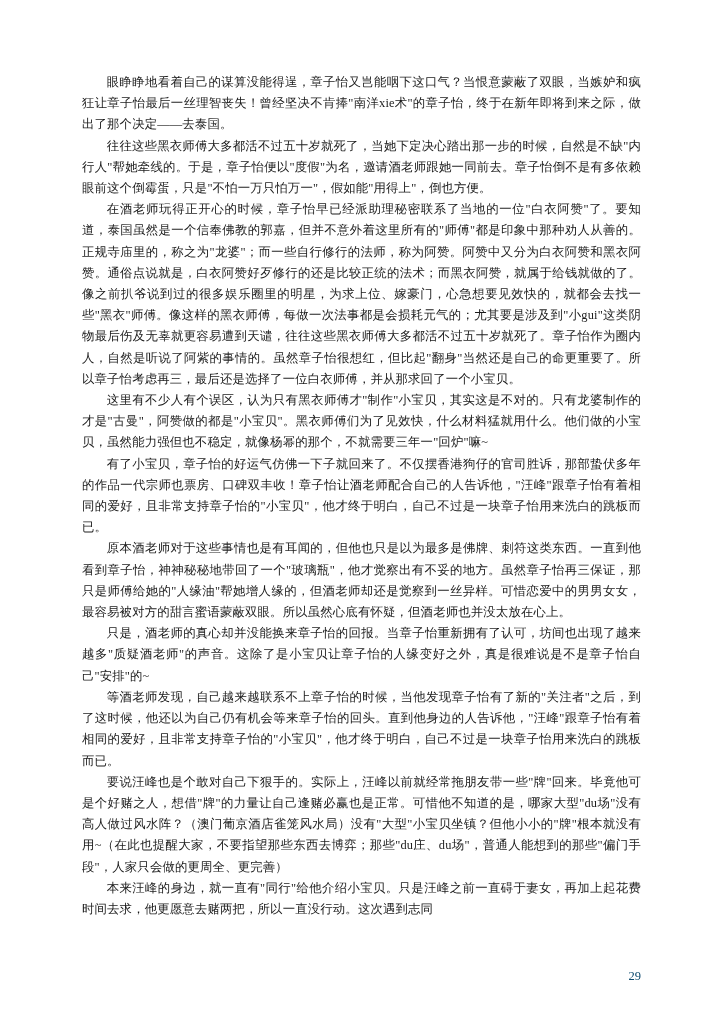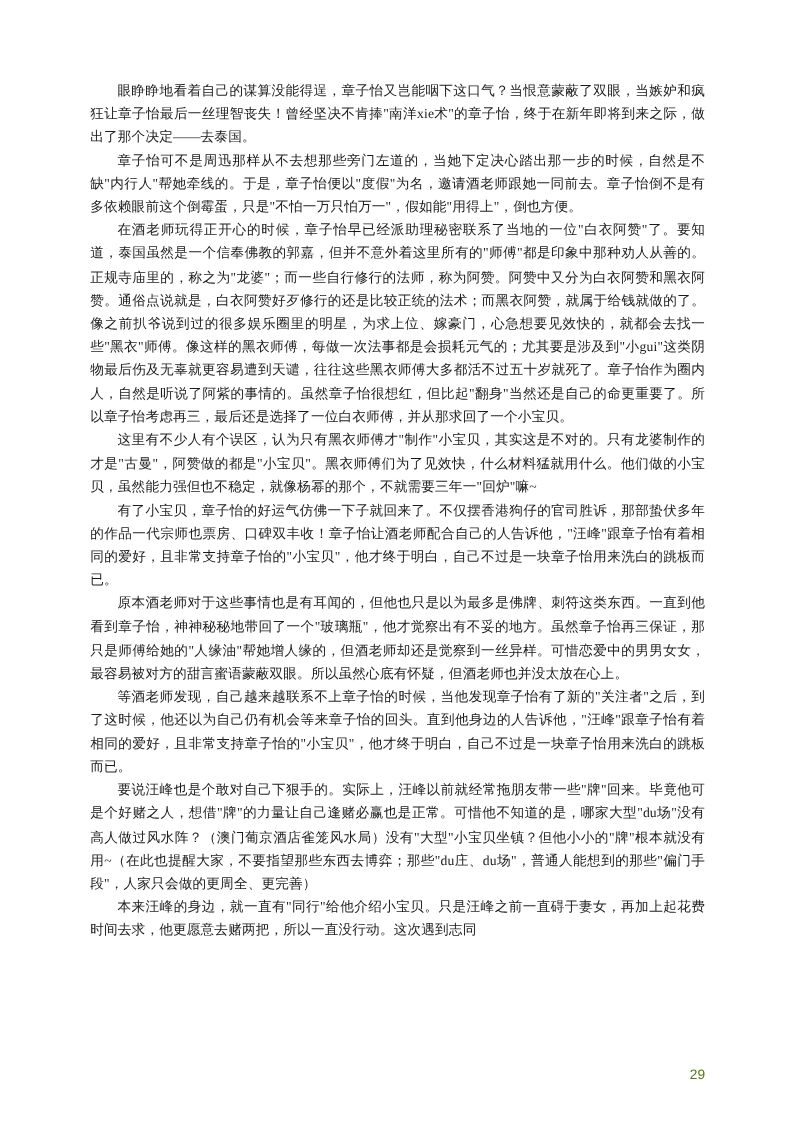--- a/index.html
+++ b/index.html
@@ -35,33 +35,34 @@
     text-indent: 2em;
     text-align: justify;
     text-justify: inter-ideograph;
     word-break: break-all;
   }
   .page-number {
     position: absolute;
     right: 82px;
     bottom: 40px;
     font-size: 12.5px;
-    color: #4d7c0f;
-    font-family: Liberation Sans, sans-serif;
+    color: #0c4a6e;
+    font-family: Liberation Serif, serif;
   }
 </style>
 </head>
 <body>
 
 <div class="page">
   <div class="doc-body">
     <p class="para">眼睁睁地看着自己的谋算没能得逞，章子怡又岂能咽下这口气？当恨意蒙蔽了双眼，当嫉妒和疯狂让章子怡最后一丝理智丧失！曾经坚决不肯捧"南洋xie术"的章子怡，终于在新年即将到来之际，做出了那个决定——去泰国。</p>
-    <p class="para">章子怡可不是周迅那样从不去想那些旁门左道的，当她下定决心踏出那一步的时候，自然是不缺"内行人"帮她牵线的。于是，章子怡便以"度假"为名，邀请酒老师跟她一同前去。章子怡倒不是有多依赖眼前这个倒霉蛋，只是"不怕一万只怕万一"，假如能"用得上"，倒也方便。</p>
+    <p class="para">往往这些黑衣师傅大多都活不过五十岁就死了，当她下定决心踏出那一步的时候，自然是不缺"内行人"帮她牵线的。于是，章子怡便以"度假"为名，邀请酒老师跟她一同前去。章子怡倒不是有多依赖眼前这个倒霉蛋，只是"不怕一万只怕万一"，假如能"用得上"，倒也方便。</p>
     <p class="para">在酒老师玩得正开心的时候，章子怡早已经派助理秘密联系了当地的一位"白衣阿赞"了。要知道，泰国虽然是一个信奉佛教的郭嘉，但并不意外着这里所有的"师傅"都是印象中那种劝人从善的。正规寺庙里的，称之为"龙婆"；而一些自行修行的法师，称为阿赞。阿赞中又分为白衣阿赞和黑衣阿赞。通俗点说就是，白衣阿赞好歹修行的还是比较正统的法术；而黑衣阿赞，就属于给钱就做的了。像之前扒爷说到过的很多娱乐圈里的明星，为求上位、嫁豪门，心急想要见效快的，就都会去找一些"黑衣"师傅。像这样的黑衣师傅，每做一次法事都是会损耗元气的；尤其要是涉及到"小gui"这类阴物最后伤及无辜就更容易遭到天谴，往往这些黑衣师傅大多都活不过五十岁就死了。章子怡作为圈内人，自然是听说了阿紫的事情的。虽然章子怡很想红，但比起"翻身"当然还是自己的命更重要了。所以章子怡考虑再三，最后还是选择了一位白衣师傅，并从那求回了一个小宝贝。</p>
     <p class="para">这里有不少人有个误区，认为只有黑衣师傅才"制作"小宝贝，其实这是不对的。只有龙婆制作的才是"古曼"，阿赞做的都是"小宝贝"。黑衣师傅们为了见效快，什么材料猛就用什么。他们做的小宝贝，虽然能力强但也不稳定，就像杨幂的那个，不就需要三年一"回炉"嘛~</p>
     <p class="para">有了小宝贝，章子怡的好运气仿佛一下子就回来了。不仅摆香港狗仔的官司胜诉，那部蛰伏多年的作品一代宗师也票房、口碑双丰收！章子怡让酒老师配合自己的人告诉他，"汪峰"跟章子怡有着相同的爱好，且非常支持章子怡的"小宝贝"，他才终于明白，自己不过是一块章子怡用来洗白的跳板而已。</p>
     <p class="para">原本酒老师对于这些事情也是有耳闻的，但他也只是以为最多是佛牌、刺符这类东西。一直到他看到章子怡，神神秘秘地带回了一个"玻璃瓶"，他才觉察出有不妥的地方。虽然章子怡再三保证，那只是师傅给她的"人缘油"帮她增人缘的，但酒老师却还是觉察到一丝异样。可惜恋爱中的男男女女，最容易被对方的甜言蜜语蒙蔽双眼。所以虽然心底有怀疑，但酒老师也并没太放在心上。</p>
+    <p class="para">只是，酒老师的真心却并没能换来章子怡的回报。当章子怡重新拥有了认可，坊间也出现了越来越多"质疑酒老师"的声音。这除了是小宝贝让章子怡的人缘变好之外，真是很难说是不是章子怡自己"安排"的~</p>
     <p class="para">等酒老师发现，自己越来越联系不上章子怡的时候，当他发现章子怡有了新的"关注者"之后，到了这时候，他还以为自己仍有机会等来章子怡的回头。直到他身边的人告诉他，"汪峰"跟章子怡有着相同的爱好，且非常支持章子怡的"小宝贝"，他才终于明白，自己不过是一块章子怡用来洗白的跳板而已。</p>
     <p class="para">要说汪峰也是个敢对自己下狠手的。实际上，汪峰以前就经常拖朋友带一些"牌"回来。毕竟他可是个好赌之人，想借"牌"的力量让自己逢赌必赢也是正常。可惜他不知道的是，哪家大型"du场"没有高人做过风水阵？（澳门葡京酒店雀笼风水局）没有"大型"小宝贝坐镇？但他小小的"牌"根本就没有用~（在此也提醒大家，不要指望那些东西去博弈；那些"du庄、du场"，普通人能想到的那些"偏门手段"，人家只会做的更周全、更完善）</p>
     <p class="para">本来汪峰的身边，就一直有"同行"给他介绍小宝贝。只是汪峰之前一直碍于妻女，再加上起花费时间去求，他更愿意去赌两把，所以一直没行动。这次遇到志同</p>
   </div>
   <div class="page-number">29</div>
 </div>
 
 </body></html>

